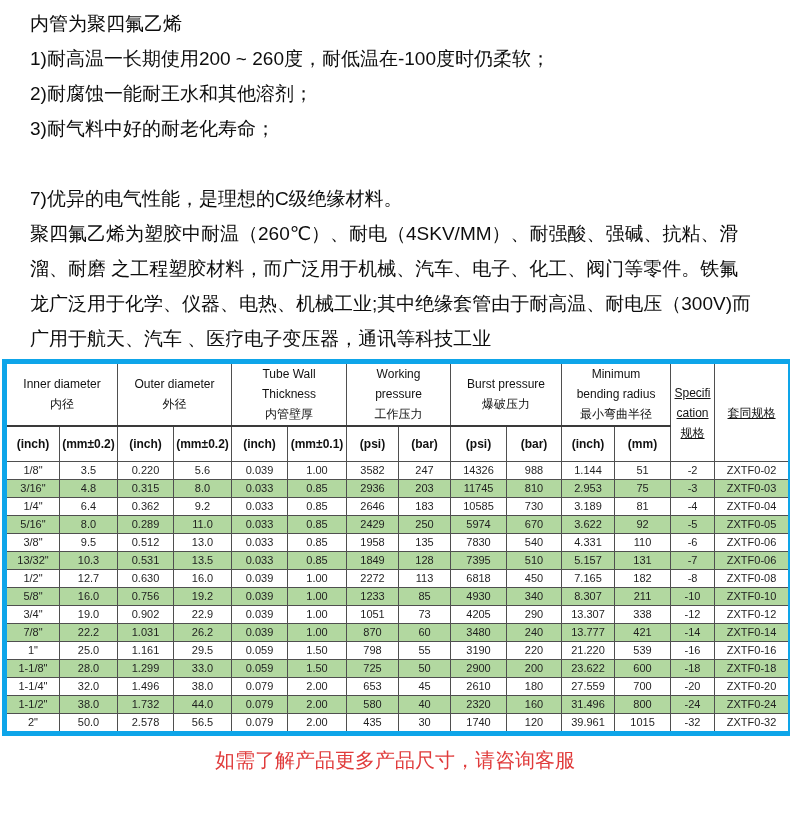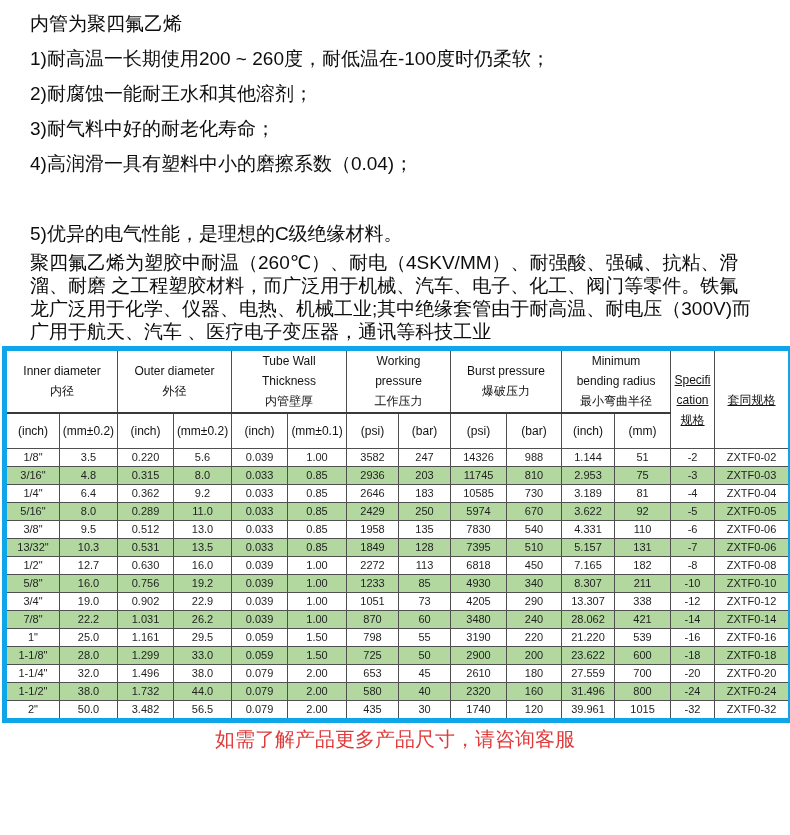--- a/index.html
+++ b/index.html
@@ -6,52 +6,51 @@
   * { box-sizing: border-box; }
   html,body { margin:0; padding:0; }
   body {
     width:790px; height:835px; background:#ffffff; color:#000;
     font-family:"Liberation Sans","DejaVu Sans",sans-serif;
     overflow:hidden;
   }
   .intro { padding:6px 38px 0 30px; font-size:19px; line-height:35px; color:#0d0d0d; }
   .intro .line { white-space:nowrap; }
   .intro .spacer { height:35px; }
-  .intro .para { line-height:23px; }
+  .intro .para { line-height:35px; }
   .spec-table {
     width:786px; margin:3px 2px 0 2px; border-collapse:collapse;
     table-layout:fixed; text-align:center; color:#1f1f1f;
   }
   .spec-table th, .spec-table td { border:1px solid var(--border); padding:0 1px; }
   .spec-table { border:5px solid #0ea5e9; }
   .spec-table thead th {
     font-weight:normal; font-size:12px; line-height:20px; color:#111;
     white-space:pre-line; vertical-align:middle; background:#fff;
   }
   .spec-table tr.groups th { height:64px; border-bottom:2px solid #3a3a3a; }
-  .spec-table tr.units th { height:36px; line-height:16px; word-break:break-all; }
+  .spec-table tr.units th { height:36px; line-height:16px; word-break:break-all;font-weight:bold; }
   .spec-table tr.groups th[rowspan] { border-bottom:1px solid var(--border);text-decoration:underline; }
   .spec-table tbody td { height:18px; font-size:11px; line-height:17px; }
   .spec-table tbody tr.green td { background:var(--green); }
   .footer-notice {
-    margin-top:2px; text-align:center; font-size:20px; line-height:28px;
+    margin-top:10px; text-align:center; font-size:20px; line-height:28px;
     color:var(--red);
   }
 </style>
 </head>
 <body>
 
 <div class="intro">
   <div class="line">内管为聚四氟乙烯</div>
   <div class="line">1)耐高温一长期使用200 ~ 260度，耐低温在-100度时仍柔软；</div>
   <div class="line">2)耐腐蚀一能耐王水和其他溶剂；</div>
   <div class="line">3)耐气料中好的耐老化寿命；</div>
-  <div class="line">4)高润滑一具有塑料中小的磨擦系数（0.04)；</div>
   <div class="spacer"></div>
-  <div class="line">5)优异的电气性能，是理想的C级绝缘材料。</div>
+  <div class="line">7)优异的电气性能，是理想的C级绝缘材料。</div>
   <div class="para">聚四氟乙烯为塑胶中耐温（260℃）、耐电（4SKV/MM）、耐强酸、强碱、抗粘、滑溜、耐磨 之工程塑胶材料，而广泛用于机械、汽车、电子、化工、阀门等零件。铁氟龙广泛用于化学、仪器、电热、机械工业;其中绝缘套管由于耐高温、耐电压（300V)而广用于航天、汽车 、医疗电子变压器，通讯等科技工业</div>
 </div>
 
 <table class="spec-table">
   <colgroup>
     <col style="width:55px">
       <col style="width:58px">
       <col style="width:56px">
       <col style="width:58px">
     <col style="width:56px">
@@ -251,21 +250,21 @@
         <td>7/8"</td>
         <td>22.2</td>
         <td>1.031</td>
         <td>26.2</td>
         <td>0.039</td>
         <td>1.00</td>
         <td>870</td>
         <td>60</td>
         <td>3480</td>
         <td>240</td>
-        <td>28.062</td>
+        <td>13.777</td>
         <td>421</td>
         <td>-14</td>
         <td>ZXTF0-14</td>
       </tr>
       <tr>
         <td>1"</td>
         <td>25.0</td>
         <td>1.161</td>
         <td>29.5</td>
         <td>0.059</td>
@@ -323,21 +322,21 @@
         <td>2320</td>
         <td>160</td>
         <td>31.496</td>
         <td>800</td>
         <td>-24</td>
         <td>ZXTF0-24</td>
       </tr>
       <tr>
         <td>2"</td>
         <td>50.0</td>
-        <td>3.482</td>
+        <td>2.578</td>
         <td>56.5</td>
         <td>0.079</td>
         <td>2.00</td>
         <td>435</td>
         <td>30</td>
         <td>1740</td>
         <td>120</td>
         <td>39.961</td>
         <td>1015</td>
         <td>-32</td>

